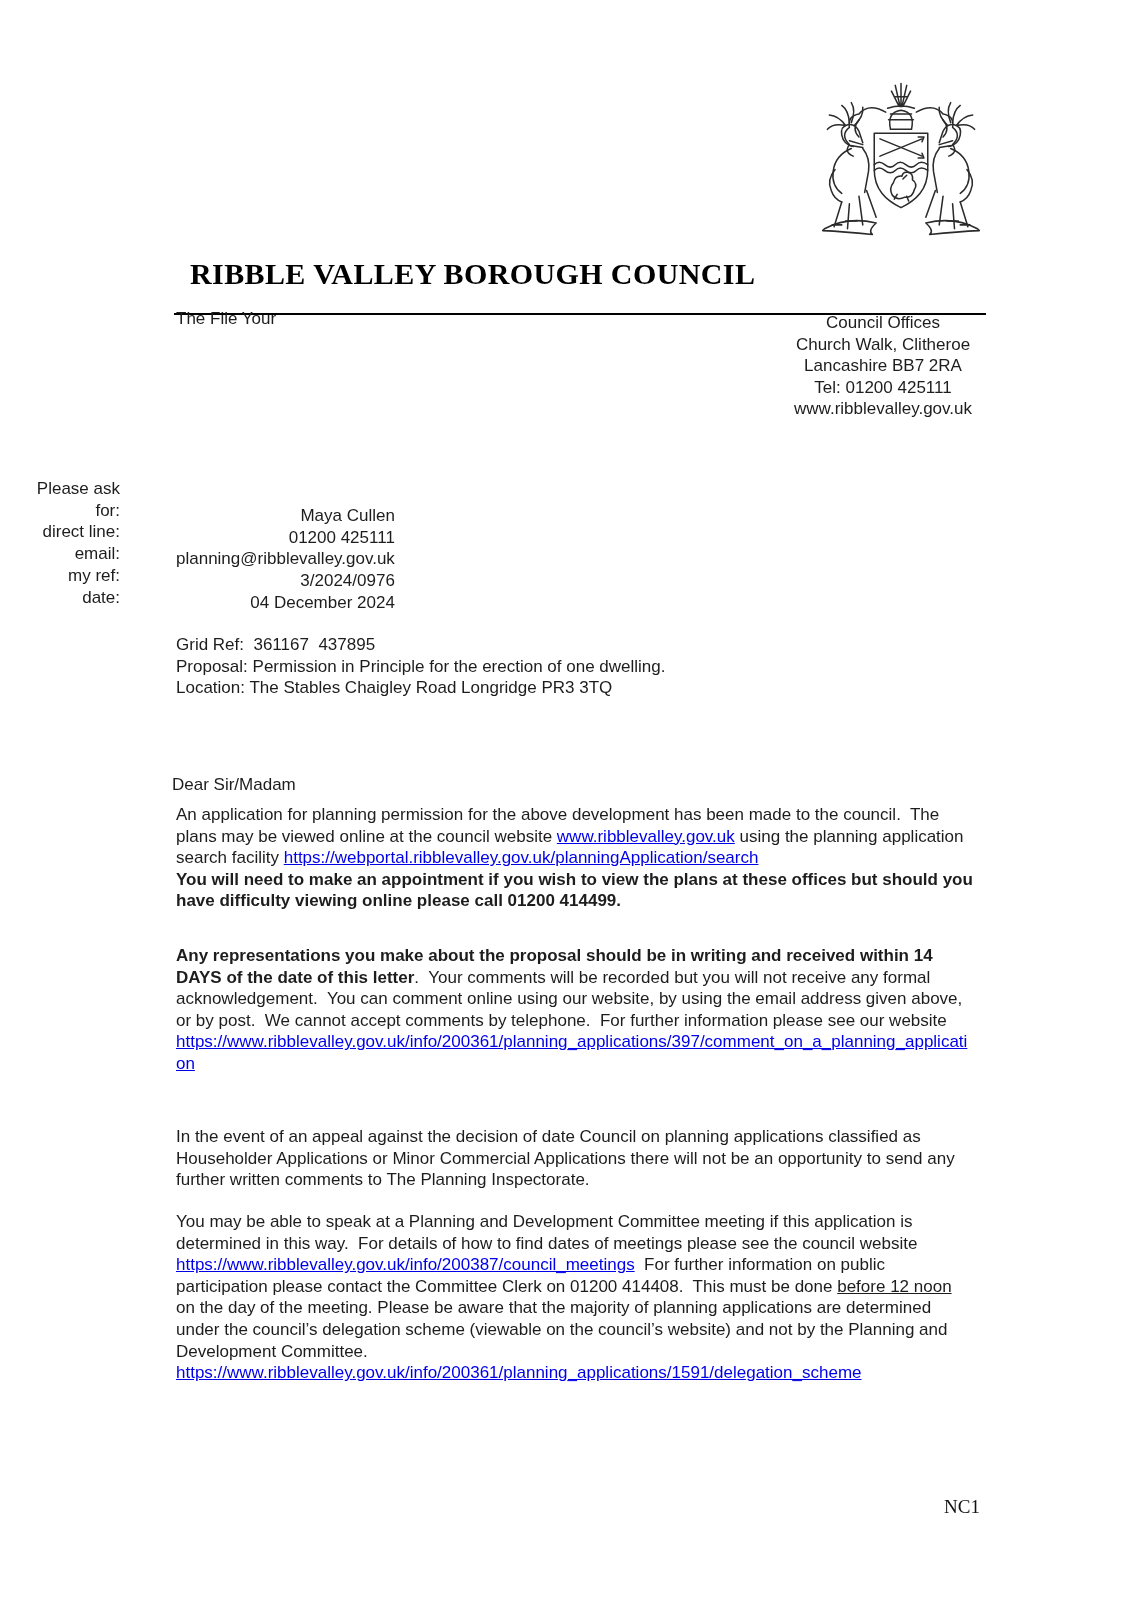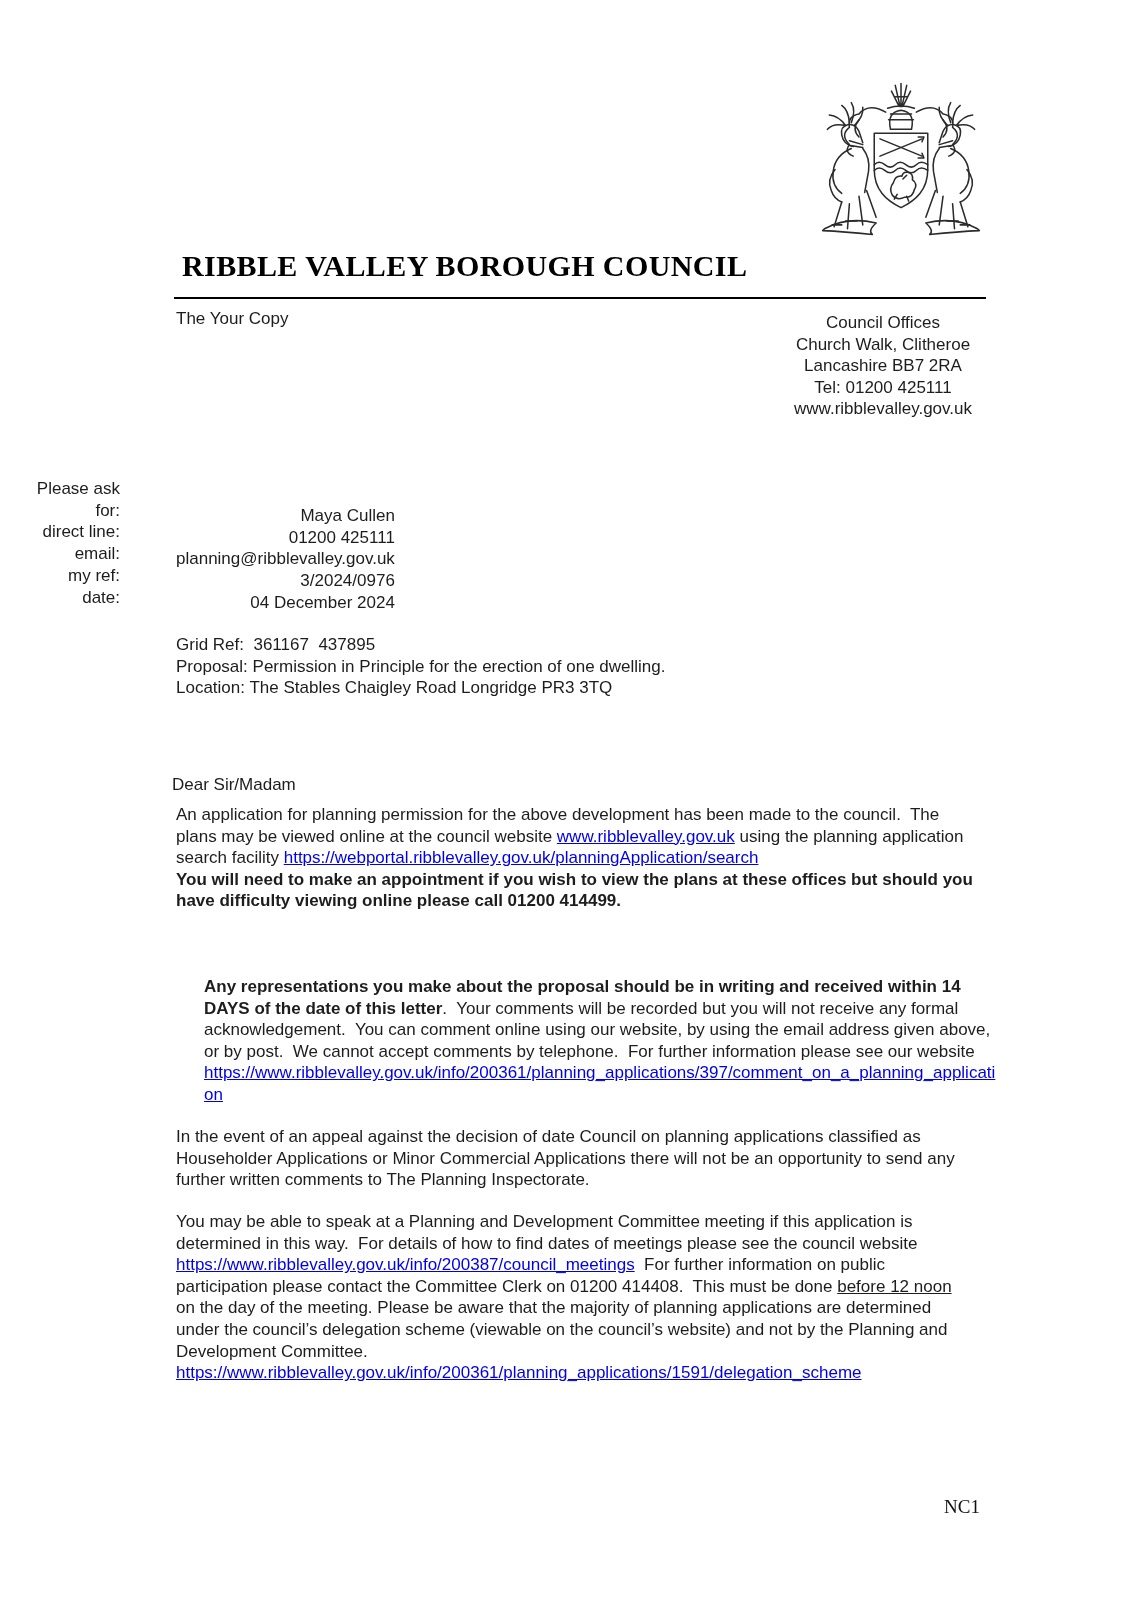--- a/index.html
+++ b/index.html
@@ -10,34 +10,34 @@
     font-family:"Liberation Sans","DejaVu Sans",sans-serif;
     font-size:17px;line-height:21.6px;color:#1d1d1d;
     overflow:hidden;
   }
   .crest{position:absolute;left:795px;top:72px;width:212px;height:172px;}
   .titleblock{
     position:absolute;left:174px;top:242px;width:812px;
     border-bottom:2px solid #000;padding-bottom:7px;
   }
   .titleblock h1{
-    margin:8px;font-family:"Liberation Serif","DejaVu Serif",serif;
+    margin:16px;font-family:"Liberation Serif","DejaVu Serif",serif;
     font-weight:bold;font-size:30px;line-height:32px;color:#000;
     letter-spacing:0.4px;white-space:nowrap;
   }
   .filecopy{position:absolute;left:176px;top:308px;}
   .address{position:absolute;right:159px;top:312px;text-align:center;line-height:21.6px;}
   .asklabels{position:absolute;right:1011px;top:478px;text-align:right;line-height:21.7px;white-space:nowrap;}
   .askvalues{position:absolute;left:176px;top:505px;line-height:21.7px;white-space:nowrap;text-align:right;}
   .appdetails{position:absolute;left:176px;top:634px;line-height:21.7px;}
   .appdetails div{white-space:pre-wrap;}
   .salutation{position:absolute;left:172px;top:762px;margin-top:12px;}
   .para{position:absolute;left:176px;width:798px;white-space:pre-wrap;}
   .p1{top:804px;}
-  .p2{top:976px;margin-left:28px;}
+  .p2{top:945px;}
   .p3{top:1126px;}
   .p4{top:1211px;}
   .b{font-weight:bold;}
   .blk{display:block;}
   .u{text-decoration:underline;}
   a.link{color:#0000e8;text-decoration:underline;cursor:pointer;overflow-wrap:break-word;}
   .pagecode{
     position:absolute;left:944px;top:1496px;
     font-family:"Liberation Serif","DejaVu Serif",serif;font-size:19px;color:#111;
   }
@@ -92,21 +92,21 @@
       <path d="M172 136 l8 26 M164 138 l2 26 M154 130 l-4 30 M146 124 l-10 28"></path>
       <path d="M150 80 q-8 10 -6 24 l4 22"></path>
       <path d="M164 72 l-14 4 M163 77 l-13 2"></path>
     </g>
   </svg>
 
   <div class="titleblock">
     <h1>RIBBLE VALLEY BOROUGH COUNCIL</h1>
   </div>
 
-  <div class="filecopy">The Your Copy</div>
+  <div class="filecopy">The File Your</div>
 
   <div class="address">
     <div>Council Offices</div>
     <div>Church Walk, Clitheroe</div>
     <div>Lancashire BB7 2RA</div>
     <div>Tel: 01200 425111</div>
     <div>www.ribblevalley.gov.uk</div>
   </div>
 
   <div class="asklabels">

